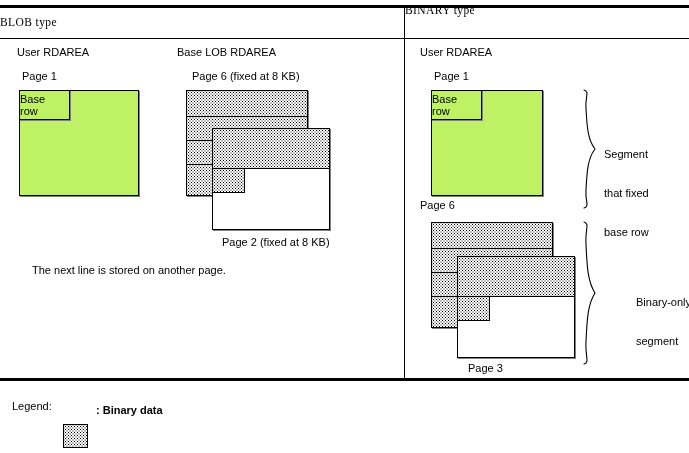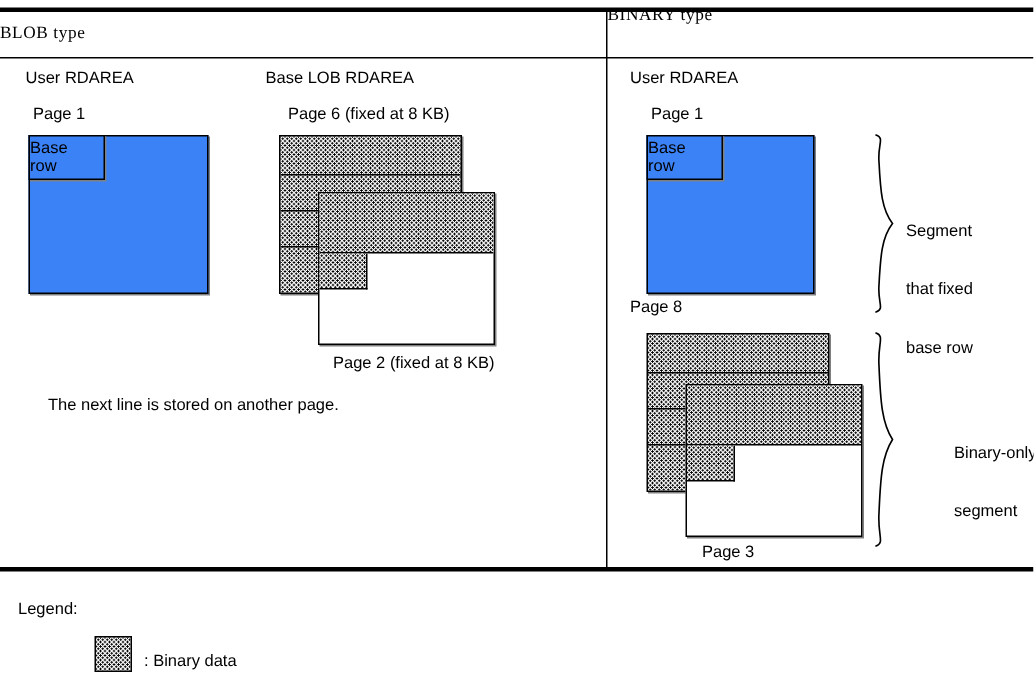--- a/index.html
+++ b/index.html
@@ -14,21 +14,21 @@
   .rule-thick{position:absolute;left:0;width:689px;height:3px;background:#000;}
   .rule-thin{position:absolute;height:1px;background:#000;}
   .rule-vert{position:absolute;width:1px;background:#000;}
   
   .lbl{position:absolute;white-space:pre;line-height:1.18;}
   .t13{font-size:11px;}
   .t11{font-size:11px;}
   .mono-sc{font-family:"Liberation Serif","DejaVu Serif",serif;font-size:11.5px;letter-spacing:.4px;}
   .center{text-align:left;}
   
-  .box{position:absolute;border:1px solid #000;box-sizing:border-box;background:#3b82f6;}
+  .box{position:absolute;border:1px solid #000;box-sizing:border-box;background:#bef264;}
   .box-sh{box-shadow:1px 1px 0 #808080;}
   
   .fill-bin{
     background-color:#ffffff;
     background-image:
       radial-gradient(#000 0.6px, transparent 0.7px),
       radial-gradient(#000 0.6px, transparent 0.7px);
     background-size:3px 3px, 3px 3px;
     background-position:0 0, 1.5px 1.5px;
   }
@@ -75,21 +75,21 @@
 
 <div class="lbl t13" style="left:420px;top:46px;">User RDAREA</div>
 
 <div class="lbl t13" style="left:434px;top:70px;">Page 1</div>
 <div class="box box-sh" style="left:431px;top:90px;width:112px;height:106px;"></div>
 <div class="box box-sh" style="left:431px;top:90px;width:51px;height:30px;">
   <div class="lbl t11 center" style="left:0;top:2px;width:49px;">Base</div>
   <div class="lbl t11 center" style="left:0;top:14px;width:49px;">row</div>
 </div>
 
-<div class="lbl t13" style="left:420px;top:199px;">Page 8</div>
+<div class="lbl t13" style="left:420px;top:199px;">Page 6</div>
 
 <div class="box fill-bin box-sh" style="left:431px;top:222px;width:122px;height:106px;">
   <div class="hline" style="top:25px;"></div>
   <div class="hline" style="top:49px;"></div>
   <div class="hline" style="top:73px;"></div>
 </div>
 
 <div class="box box-sh" style="left:457px;top:256px;width:118px;height:102px;background:#fff;">
   <div class="fill-bin" style="position:absolute;left:0;top:0;width:116px;height:40px;border-bottom:1px solid #000;box-sizing:border-box;"></div>
   <div class="fill-bin" style="position:absolute;left:0;top:40px;width:32px;height:24px;border-right:1px solid #000;border-bottom:1px solid #000;box-sizing:border-box;"></div>
@@ -112,13 +112,13 @@
     <path d="M2 2 C 8 4, 3 9, 4 24 C 5 48, 6 62, 13 73 C 6 84, 5 98, 4 122 C 3 137, 8 142, 2 144"></path>
   </svg>
 </div>
 <div class="lbl t13" style="left:604px;top:270px;margin-left:32px;">
   <div>Binary-only</div>
   <div>segment</div>
 </div>
 
 <div class="lbl t13" style="left:12px;top:400px;text-align:right;">Legend:</div>
 <div class="swatch fill-bin" style="left:63px;top:424px;width:25px;height:24px;"></div>
-<div class="lbl t13" style="left:96px;top:435px;">: Binary data</div>
+<div class="lbl t13" style="left:96px;top:404px;font-weight:bold;">: Binary data</div>
 
 </body></html>

